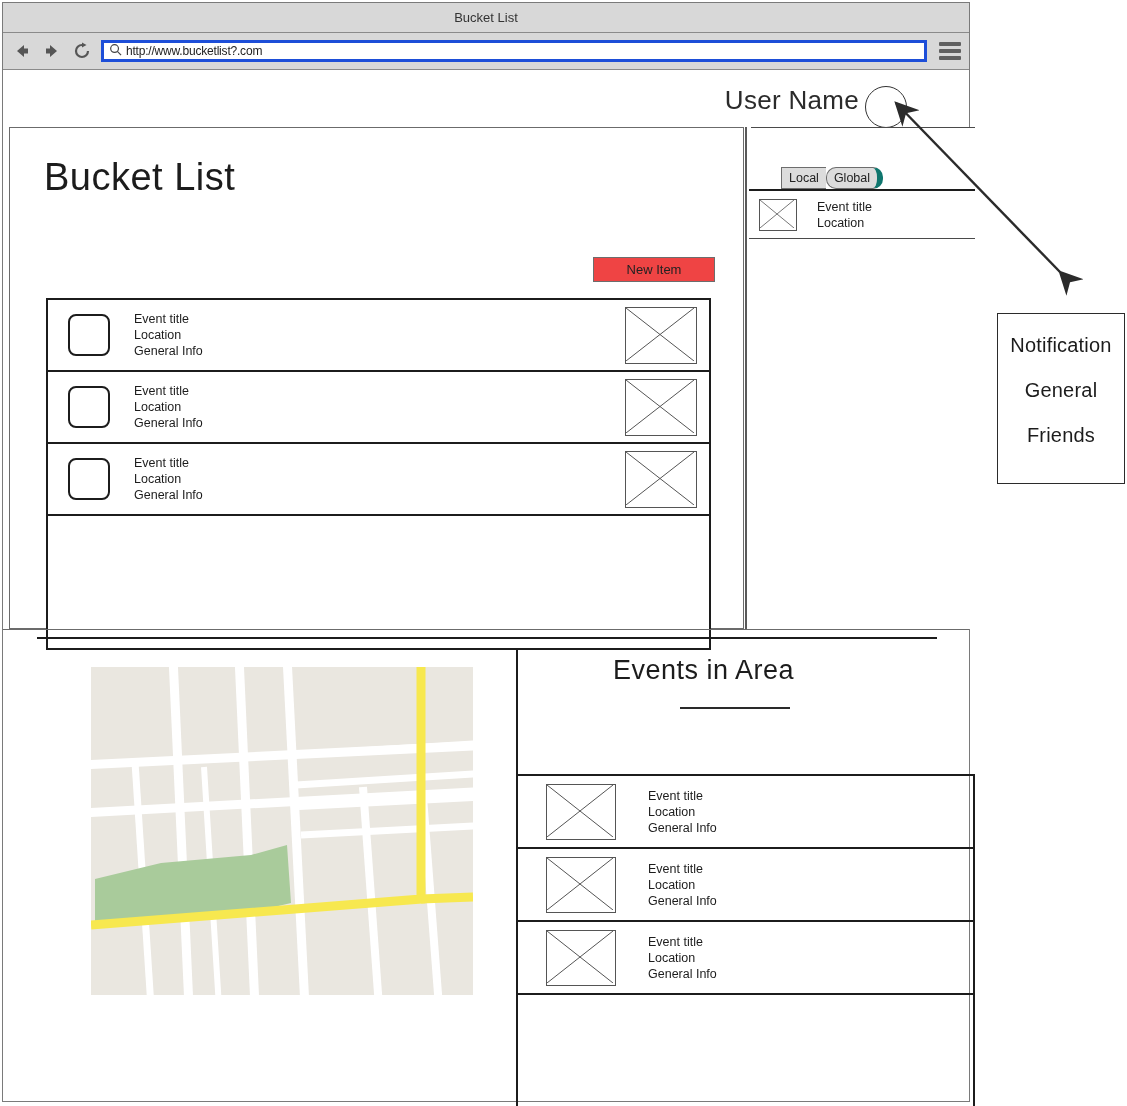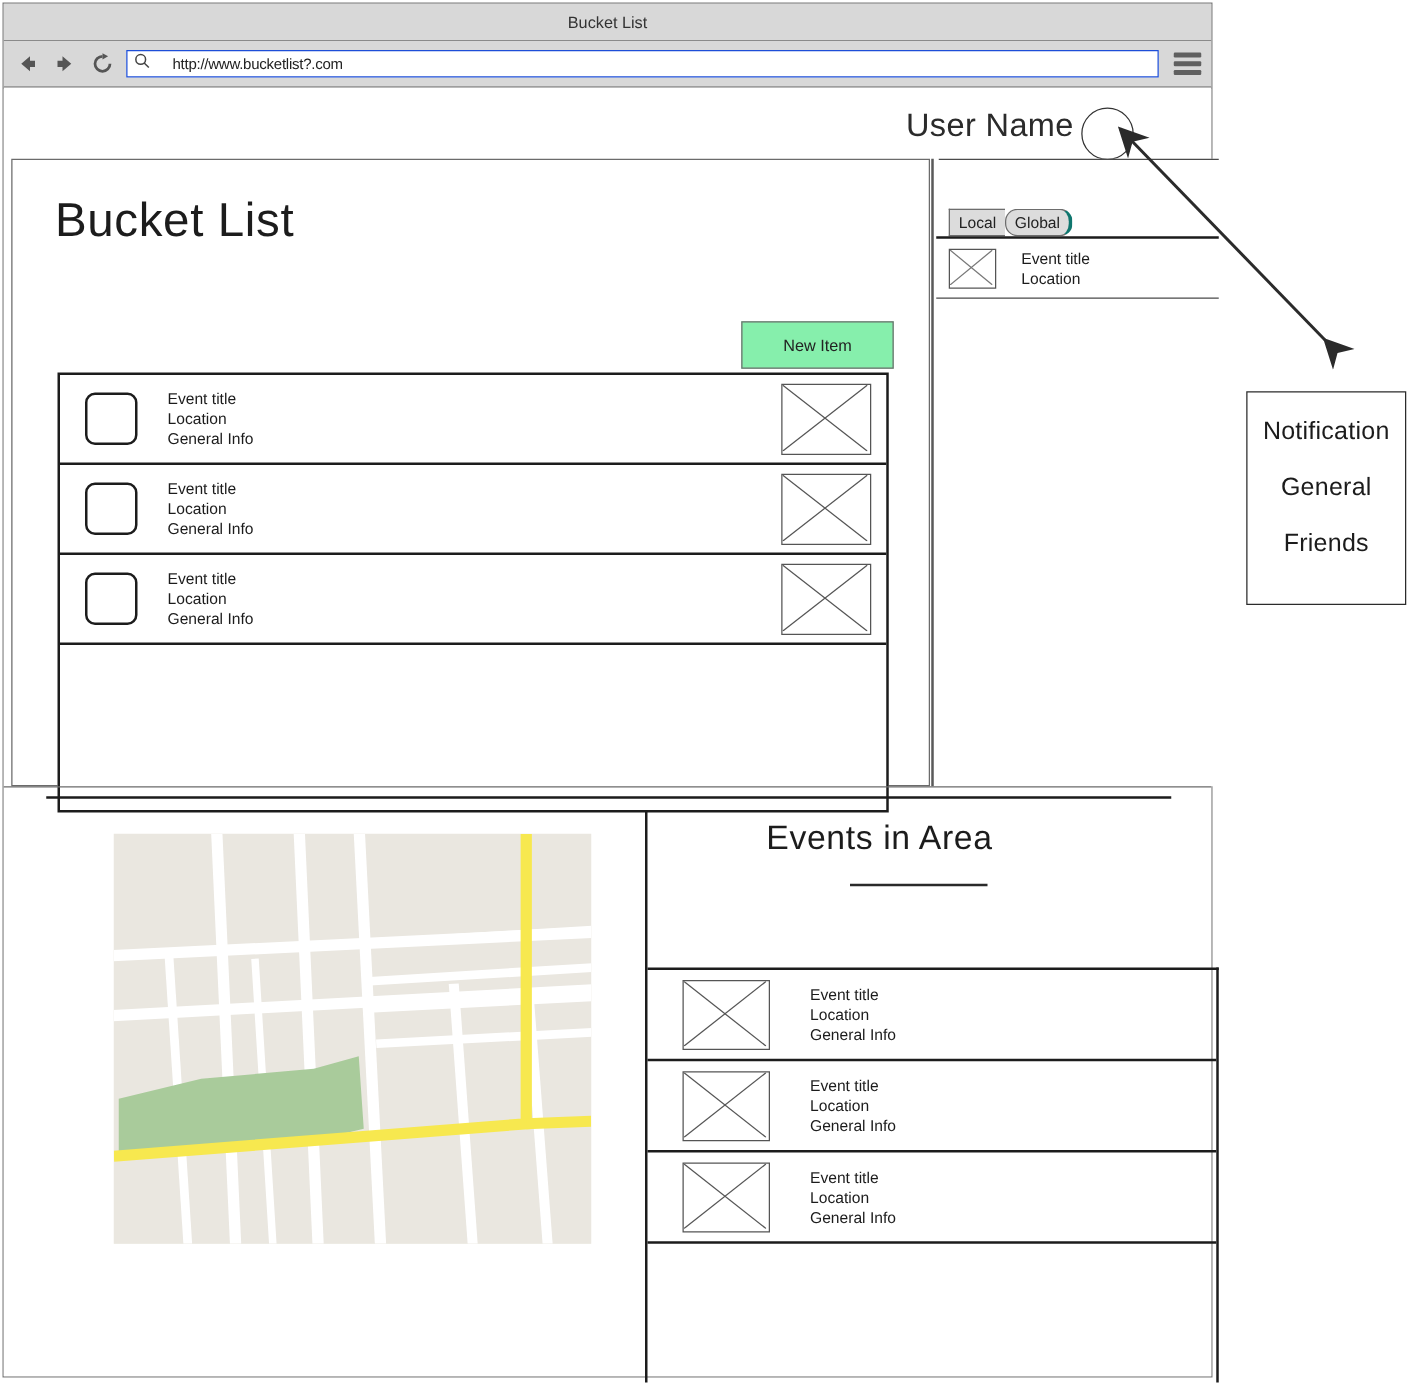--- a/index.html
+++ b/index.html
@@ -56,26 +56,26 @@
     display: flex;
     align-items: center;
     justify-content: center;
     color: #555;
     flex: none;
   }
   .urlbar {
     flex: 1;
     height: 22px;
     background: #ffffff;
-    border: 1px solid #1d4ed8;
+    border: 3px solid #1d4ed8;
     display: flex;
     align-items: center;
     padding: 0 5px;
     box-sizing: border-box;
-    gap: 18px;
+    gap: 4px;
   }
   .url-text {
     font-size: 12px;
     color: #222;
     letter-spacing: -0.2px;
   }
   .hamburger {
     width: 22px;
     height: 22px;
     display: flex;
@@ -160,22 +160,22 @@
     top: 28px;
     font-size: 38px;
     color: #1c1c1c;
     letter-spacing: 0.5px;
   }
   .new-item-btn {
     position: absolute;
     right: 28px;
     top: 129px;
     width: 122px;
-    height: 38px;
-    background: #86efac;
+    height: 25px;
+    background: #ef4444;
     border: 1px solid #6d6d6d;
     font-size: 13px;
     color: #222;
     display: flex;
     align-items: center;
     justify-content: center;
     box-sizing: border-box;
   }
 
   .bucket-list {
@@ -248,37 +248,37 @@
   .sidebar-title-rule {
     position: absolute;
     left: 4px;
     top: 0px;
     width: 224px;
     height: 1px;
     background: #4a4a4a;
   }
   .sidebar-tabs {
     position: absolute;
-    left: 12px;
+    left: 34px;
     top: 40px;
     display: flex;
     align-items: flex-end;
   }
   .sidebar-tab {
     background: #dcdcdc;
     border: 1px solid #6d6d6d;
     border-right: none;
     padding: 2px 7px 3px 7px;
     font-size: 12.5px;
     color: #222;
     height: 22px;
     box-sizing: border-box;
     line-height: 16px;
   }
-  .sidebar-tab:last-child { border-right: 3px solid #0f766e; border-radius: 10px; }
+  .sidebar-tab:last-child { border-right: 6px solid #0f766e; border-radius: 10px; }
   .sidebar-list {
     position: absolute;
     left: 2px;
     top: 62px;
     right: 0;
     border-top: 2px solid #1c1c1c;
     border-bottom: 1px solid #4a4a4a;
     box-sizing: border-box;
   }
   .sidebar-row {

